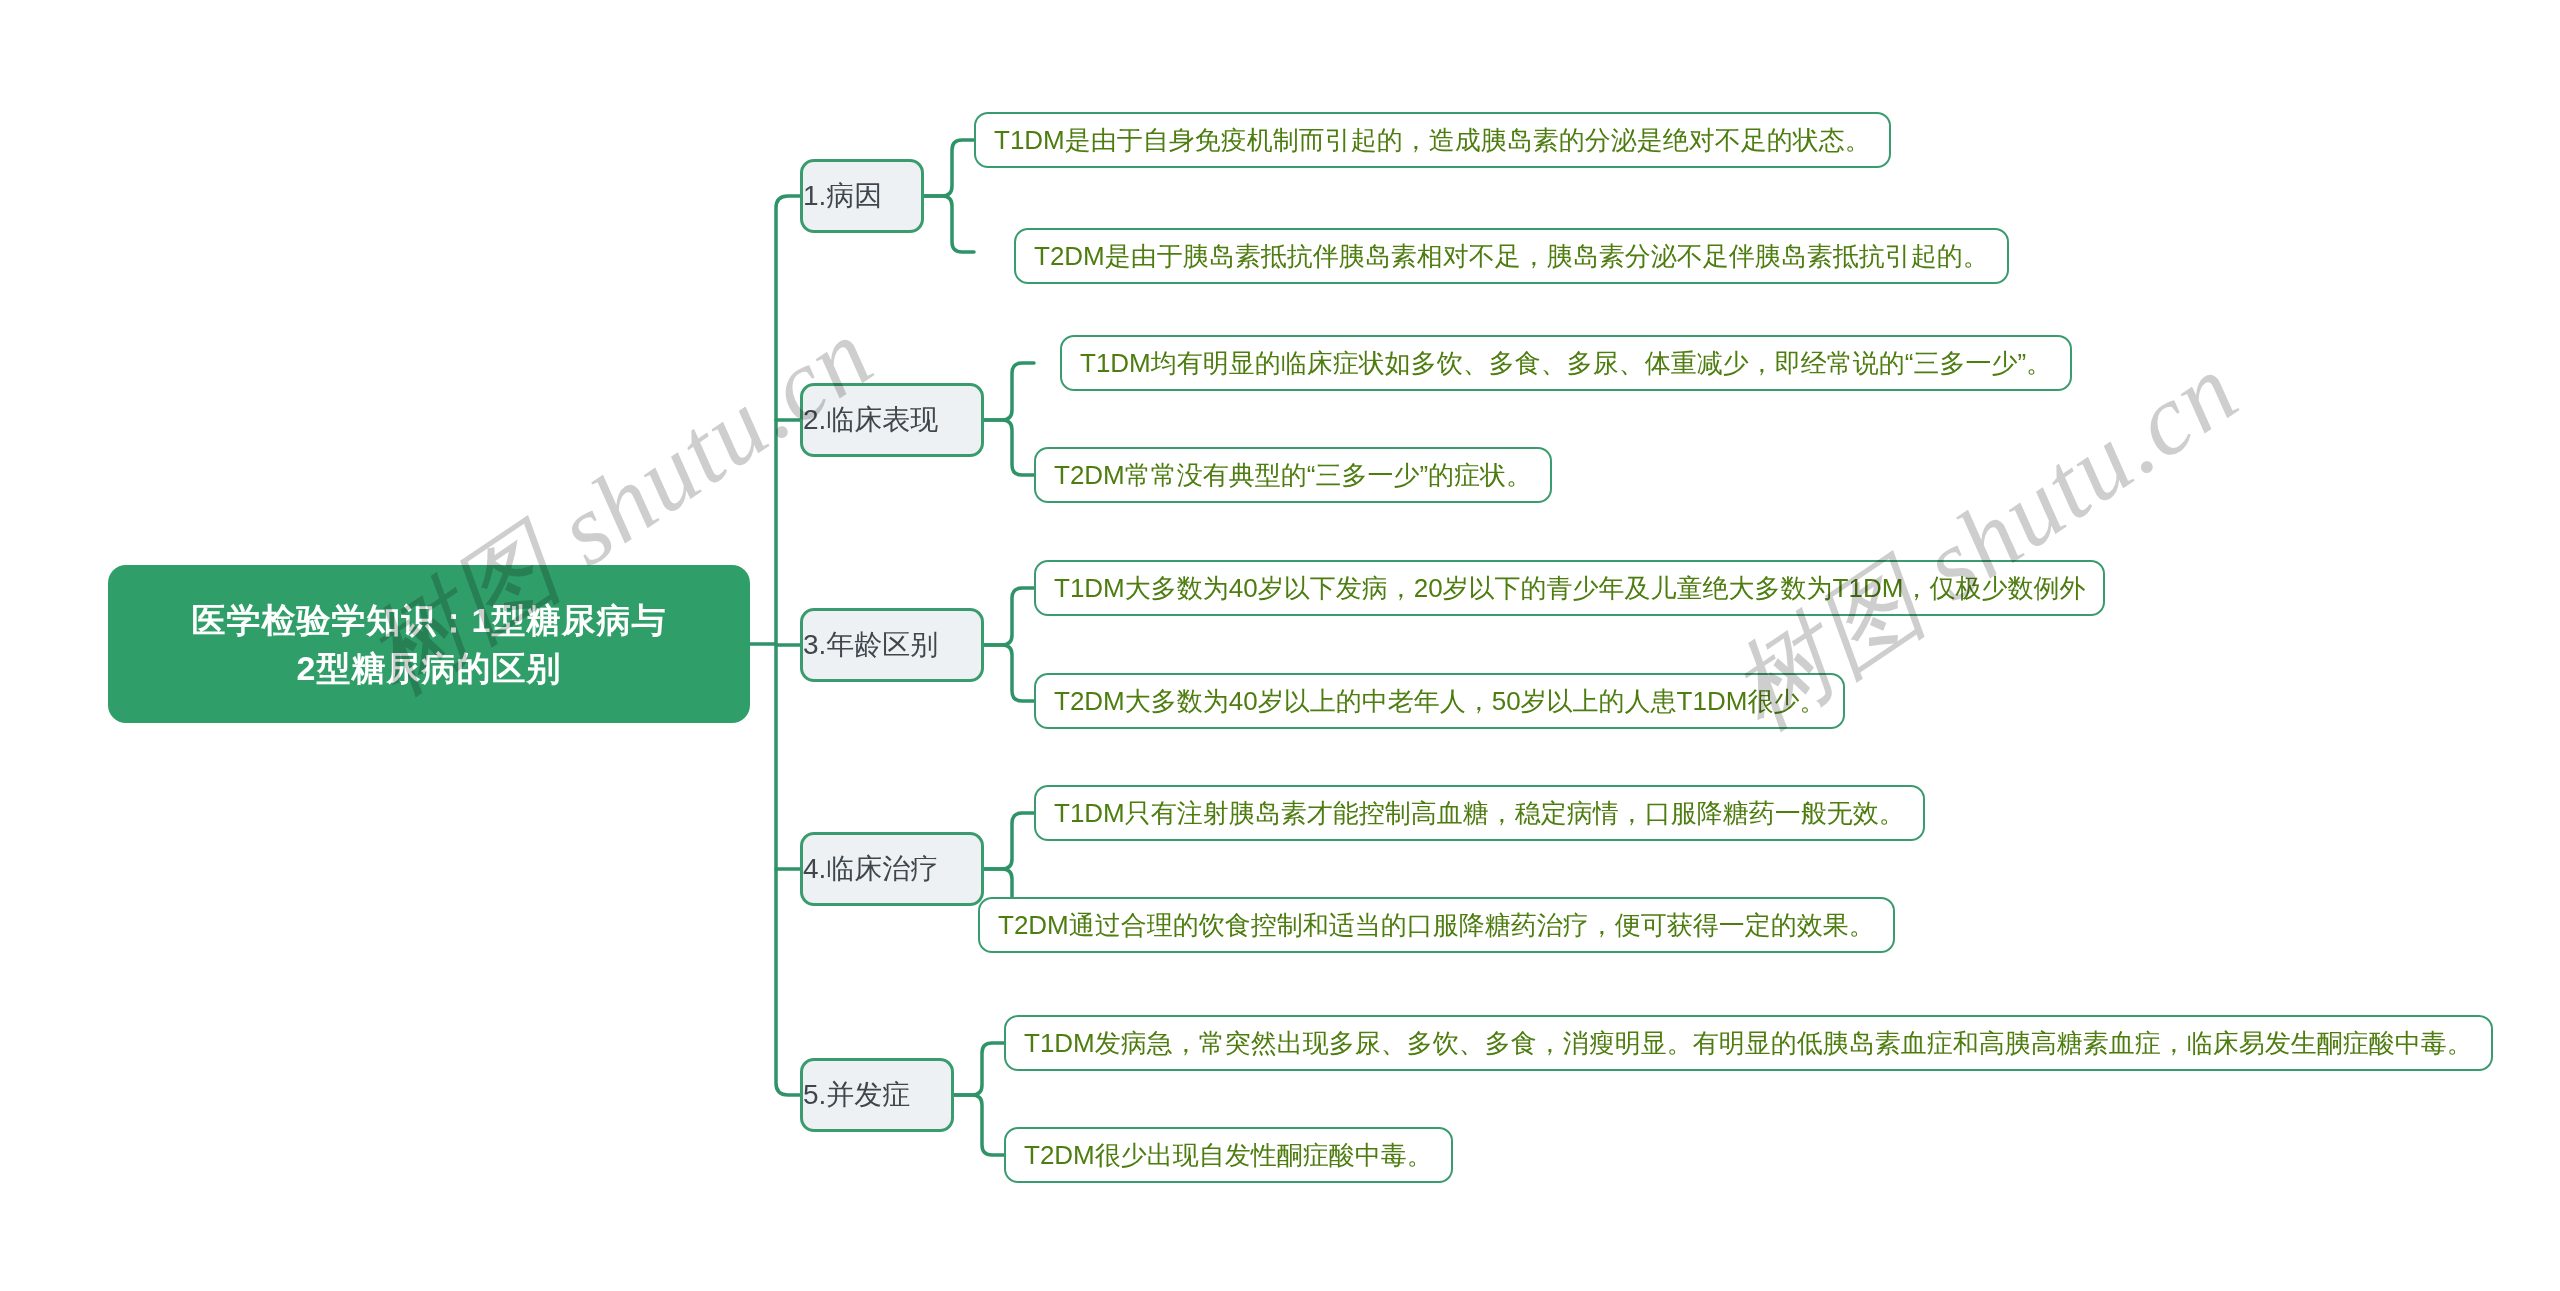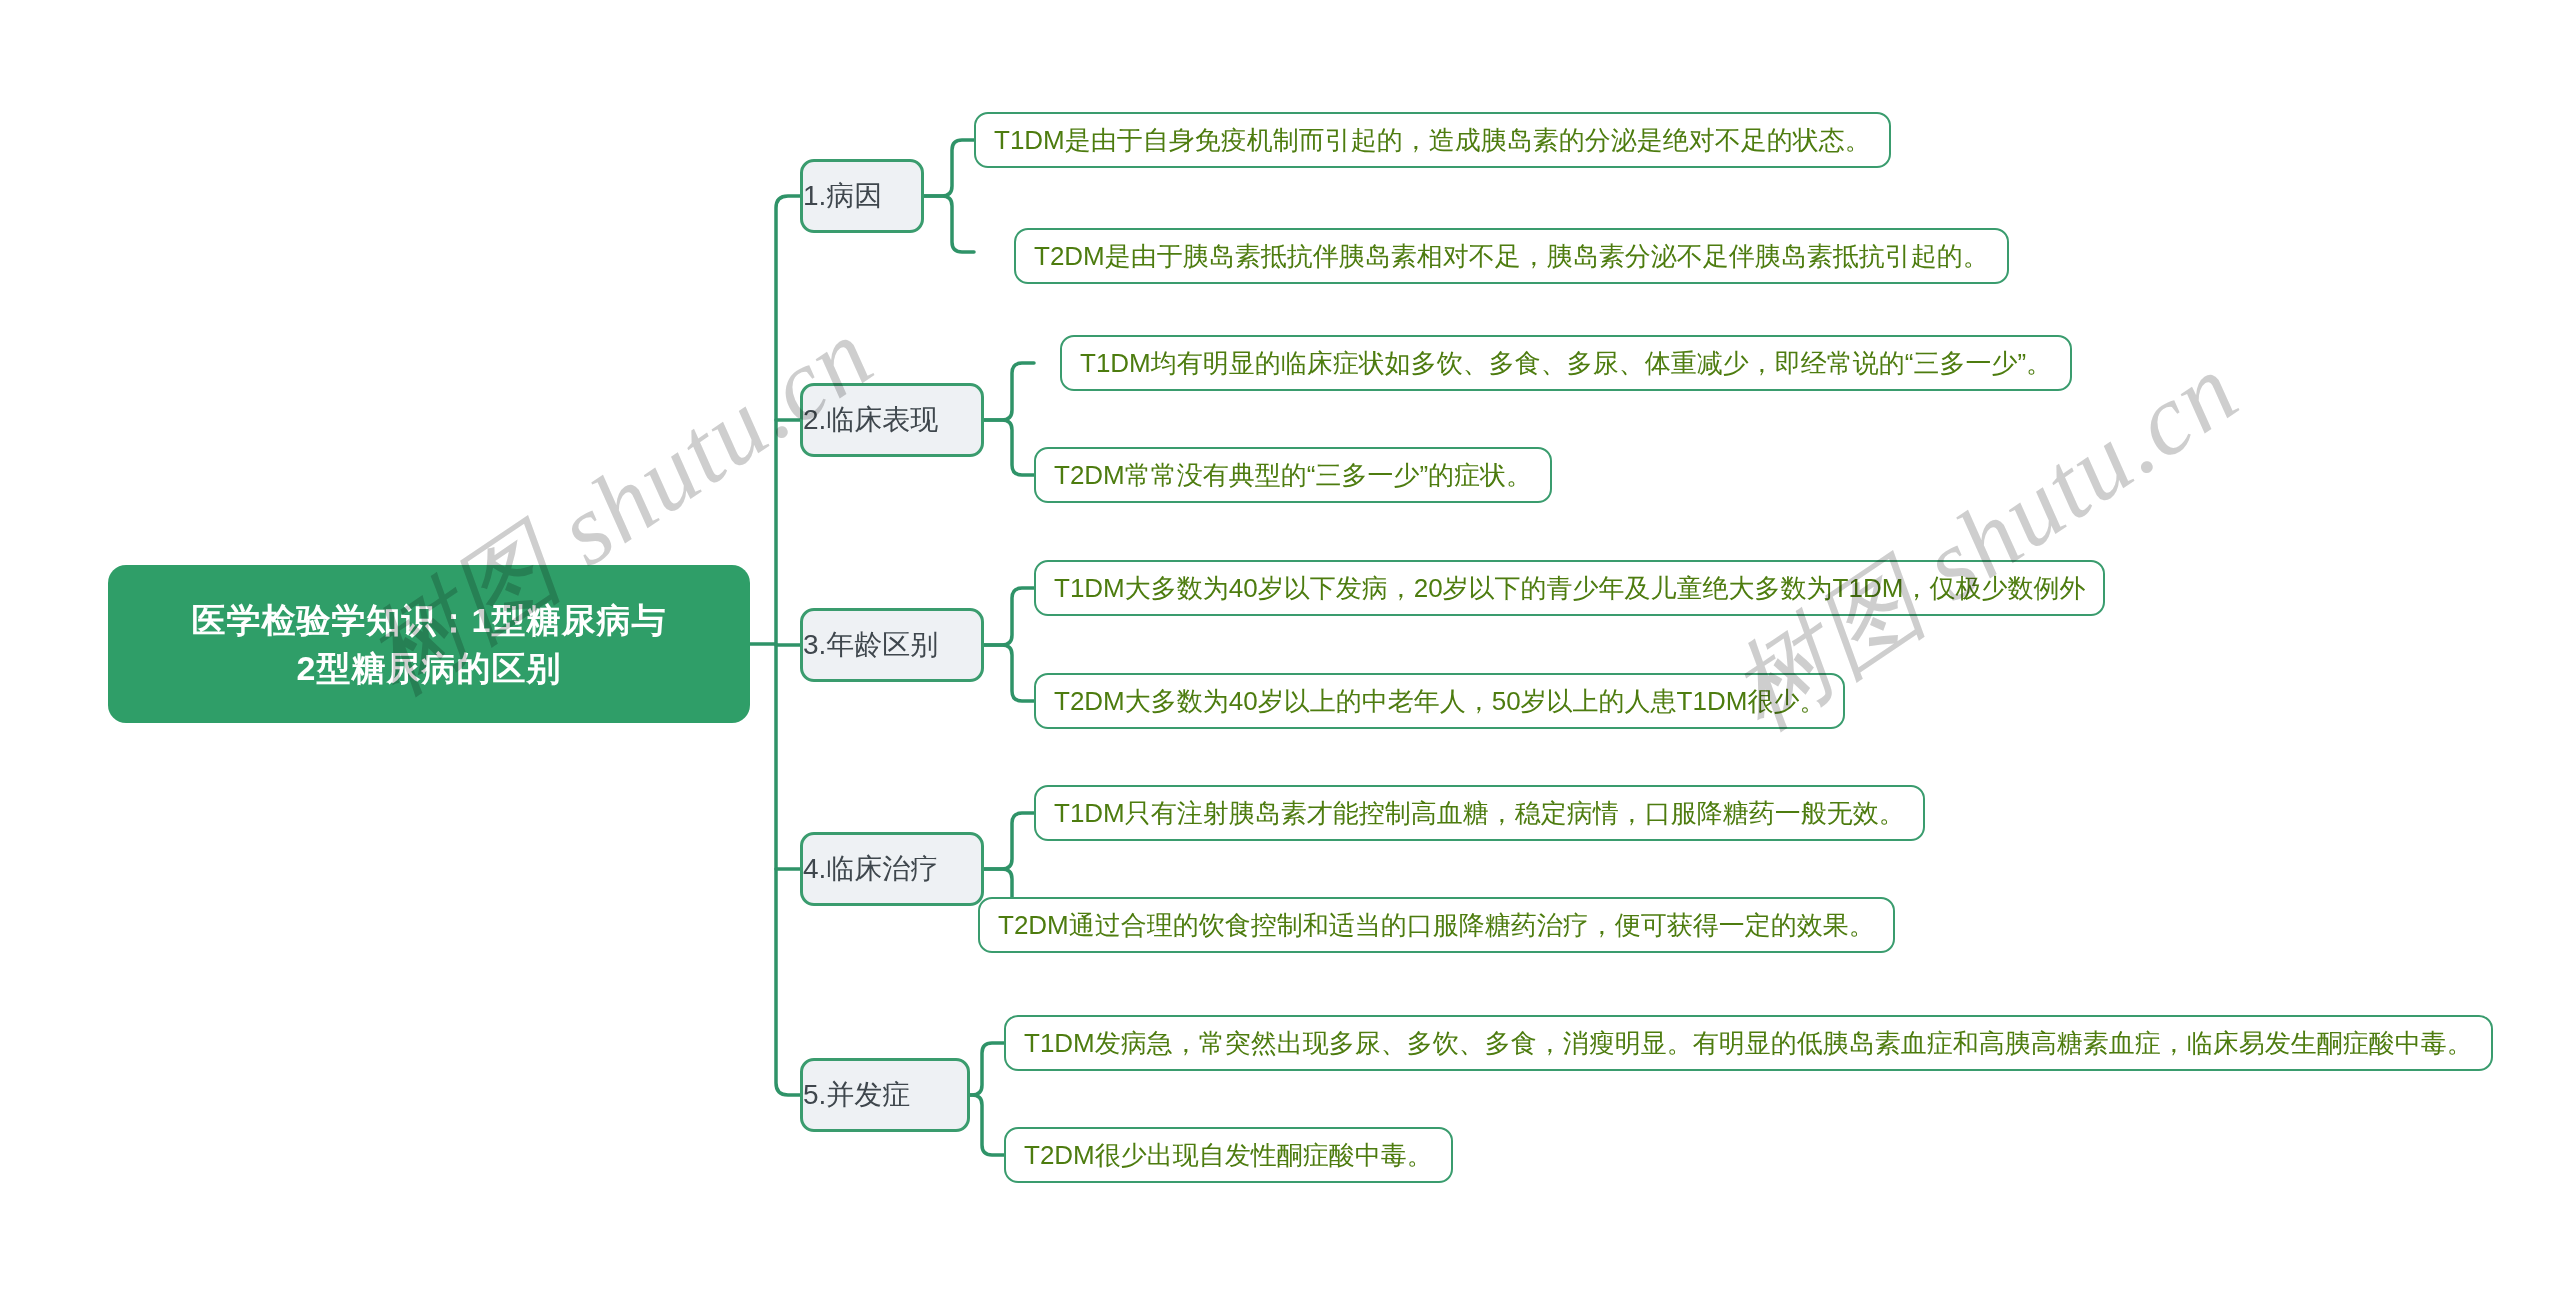--- a/index.html
+++ b/index.html
@@ -80,21 +80,21 @@
 
   <div class="root-node">
     <span>医学检验学知识：1型糖尿病与</span>
     <span>2型糖尿病的区别</span>
   </div>
 
   <div class="branch-node" style="left:800px;top:159px;width:124px;">1.病因</div>
   <div class="branch-node" style="left:800px;top:383px;width:184px;">2.临床表现</div>
   <div class="branch-node" style="left:800px;top:608px;width:184px;">3.年龄区别</div>
   <div class="branch-node" style="left:800px;top:832px;width:184px;">4.临床治疗</div>
-  <div class="branch-node" style="left:800px;top:1058px;width:170px;">5.并发症</div>
+  <div class="branch-node" style="left:800px;top:1058px;width:154px;">5.并发症</div>
 
   <div class="leaf-node" style="left:974px;top:112px;">T1DM是由于自身免疫机制而引起的，造成胰岛素的分泌是绝对不足的状态。</div>
   <div class="leaf-node" style="left:974px;top:228px;margin-left:40px;">T2DM是由于胰岛素抵抗伴胰岛素相对不足，胰岛素分泌不足伴胰岛素抵抗引起的。</div>
 
   <div class="leaf-node" style="left:1060px;top:335px;">T1DM均有明显的临床症状如多饮、多食、多尿、体重减少，即经常说的“三多一少”。</div>
   <div class="leaf-node" style="left:1034px;top:447px;">T2DM常常没有典型的“三多一少”的症状。</div>
 
   <div class="leaf-node" style="left:1034px;top:560px;">T1DM大多数为40岁以下发病，20岁以下的青少年及儿童绝大多数为T1DM，仅极少数例外</div>
   <div class="leaf-node" style="left:1034px;top:673px;">T2DM大多数为40岁以上的中老年人，50岁以上的人患T1DM很少。</div>
 

